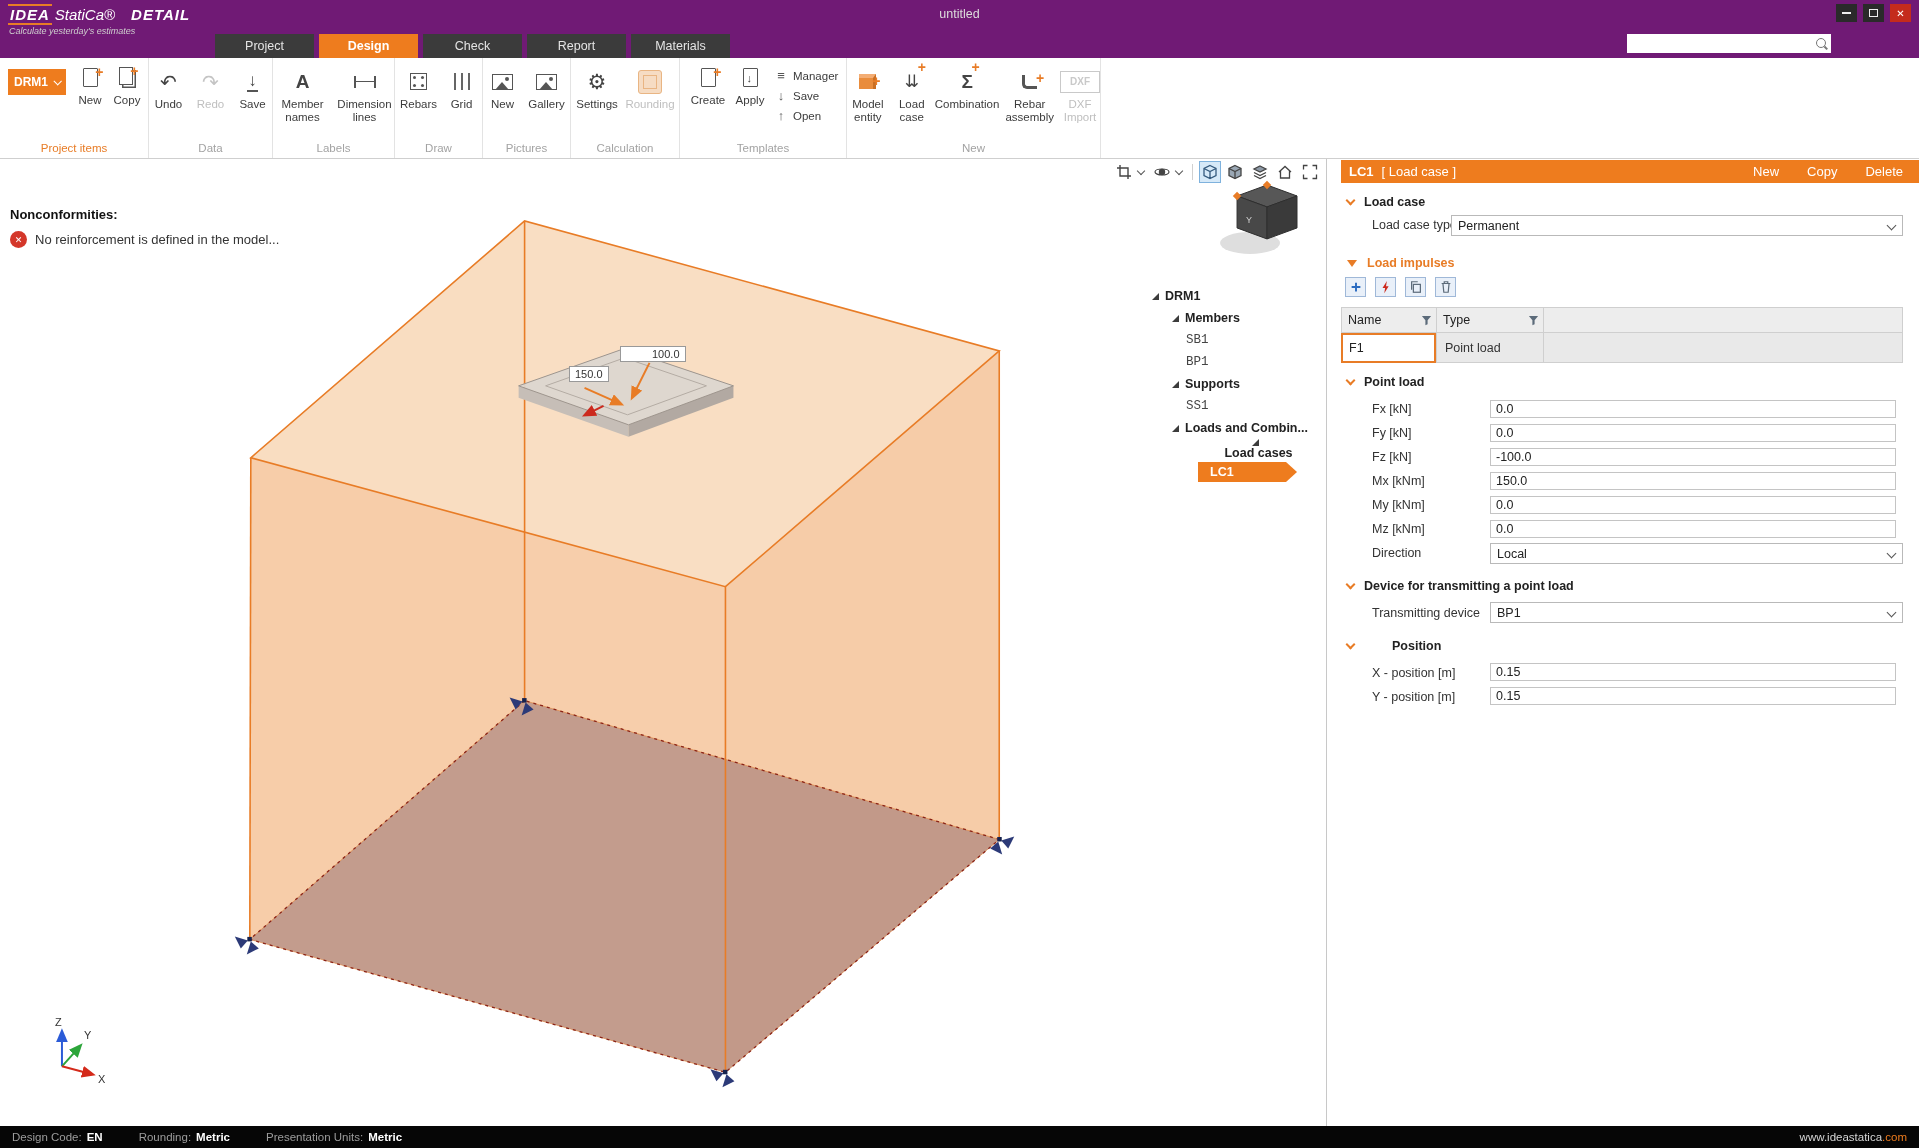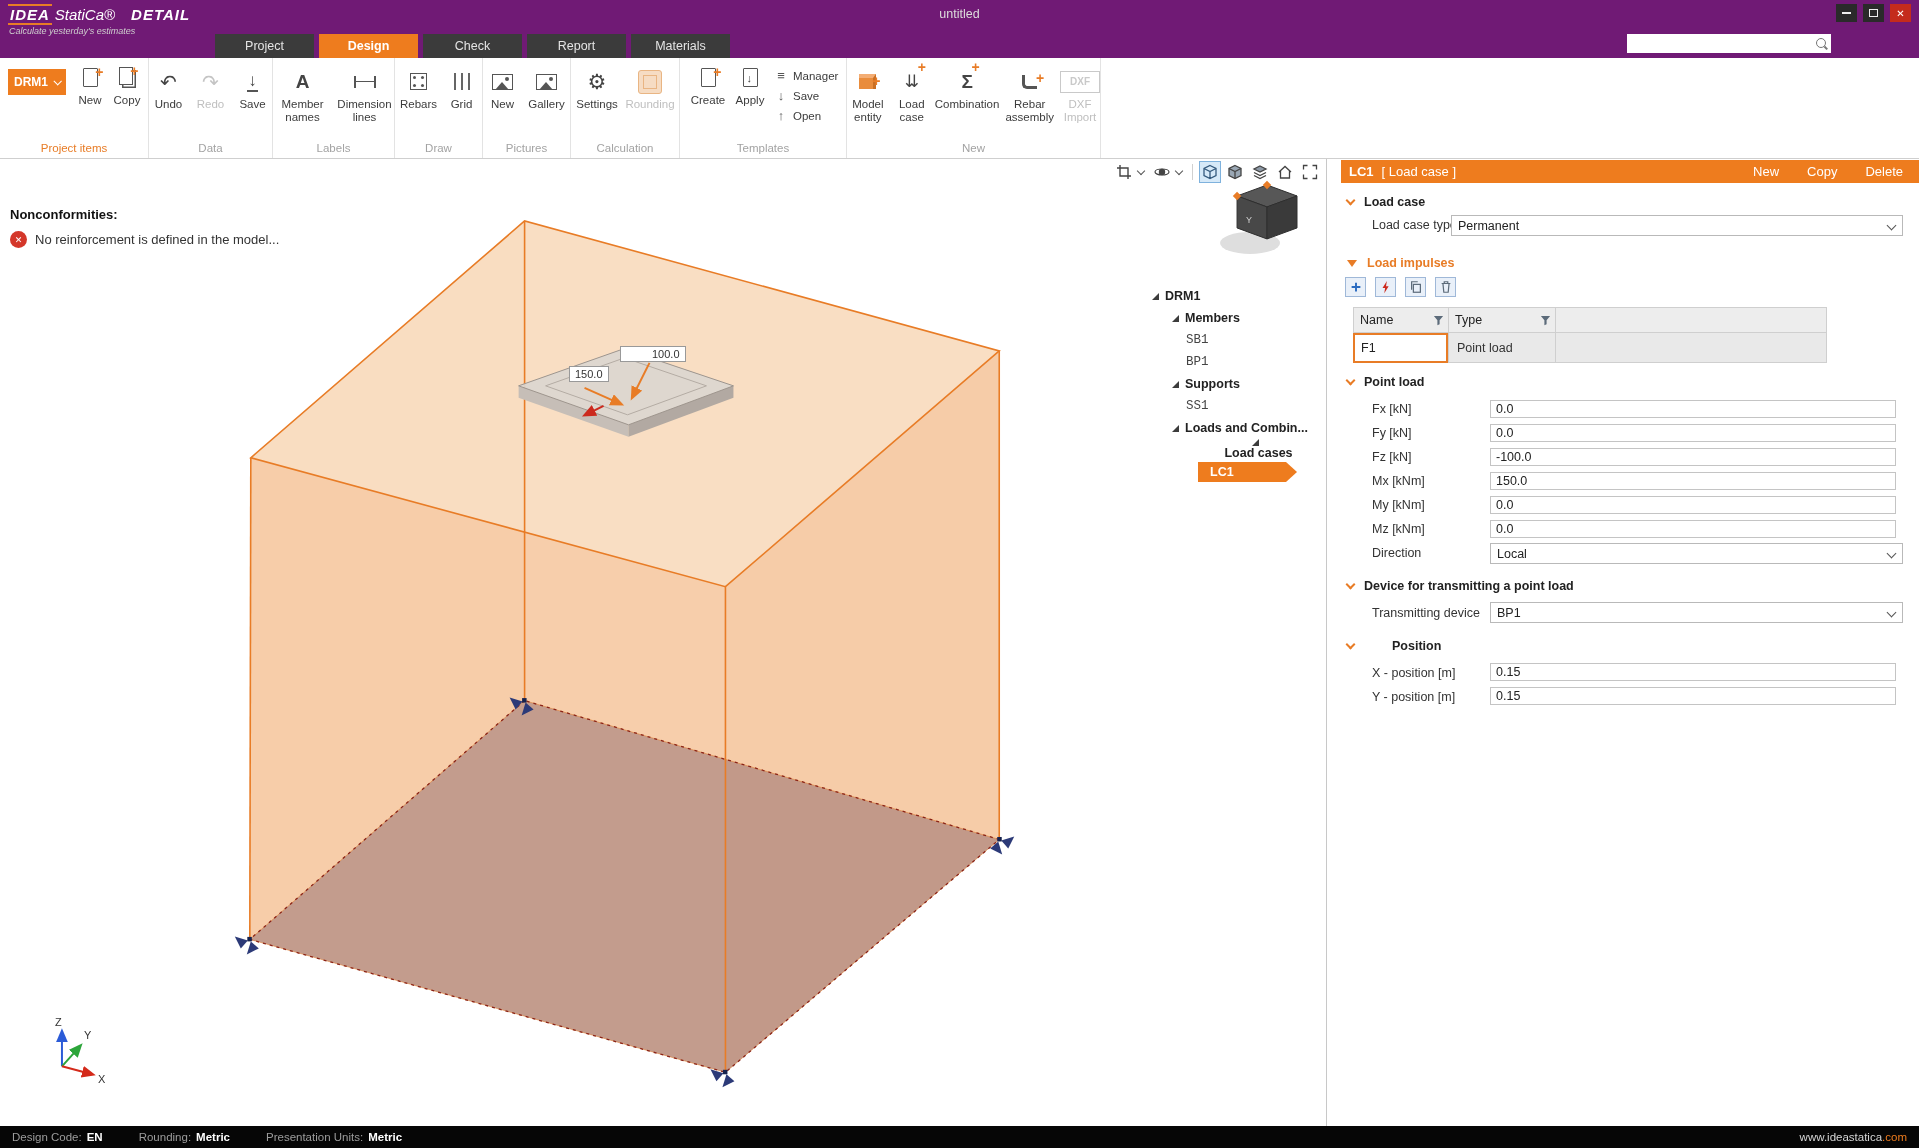--- a/index.html
+++ b/index.html
@@ -108,21 +108,21 @@
   .sec { position:absolute; display:flex; align-items:center; font-size:12.5px; font-weight:bold; color:#222; }
   .sec .chev { width:7px; height:7px; border-right:2px solid #e87c26; border-bottom:2px solid #e87c26; transform:rotate(45deg); margin-right:10px; margin-top:-3px; }
   .sec.orange { color:#e87c26; }
   .sec .tri { width:0; height:0; border-left:5px solid transparent; border-right:5px solid transparent; border-top:7px solid #e87c26; margin-right:10px; }
   .flabel { position:absolute; left:31px; font-size:12.5px; color:#333; }
   .finput { position:absolute; left:149px; width:406px; height:18px; border:1px solid #c4c4c4; font-size:12.5px; padding:0 5px; font-family:"Liberation Sans",sans-serif; color:#222; background:#fff; }
   .dd { position:absolute; height:21px; border:1px solid #b9b9b9; background:#fff; font-size:12.5px; display:flex; align-items:center; padding:0 20px 0 6px; cursor:pointer; }
   .dd .dchev { position:absolute; right:7px; top:6px; width:7px; height:7px; border-right:1.5px solid #555; border-bottom:1.5px solid #555; transform:rotate(45deg); }
   .ibtns { position:absolute; left:4px; top:118px; display:flex; gap:9px; }
   .ibtn { width:21px; height:20px; background:#e9f0f9; border:1px solid #9fb8d8; display:flex; align-items:center; justify-content:center; cursor:pointer; }
-  .ptable { position:absolute; left:12px; top:148px; width:474px; }
+  .ptable { position:absolute; left:0; top:148px; width:562px; }
   .ptr { display:flex; }
   .pth { height:26px; background:#ededed; border:1px solid #cfcfcf; border-right:none; display:flex; align-items:center; padding:0 4px 0 6px; font-size:12.5px; color:#222; }
   .pth:last-child, .ptc:last-child { border-right:1px solid #cfcfcf; }
   .pth .fsp { flex:1; }
   .c-name { width:95px; } .c-type { width:107px; } .c-fill { flex:1; }
   .ptc { height:30px; border:1px solid #cfcfcf; border-top:none; border-right:none; background:#e9e9e9; display:flex; align-items:center; padding-left:8px; font-size:12.5px; color:#333; }
   .ptc.sel-cell { background:#fff; border:2px solid #e87c26; padding-left:6px; color:#222; }
 
   
   .statusbar { height:22px; background:#060606; display:flex; align-items:center; padding:0 12px; gap:36px; font-size:11.5px; color:#9c9c9c; }

